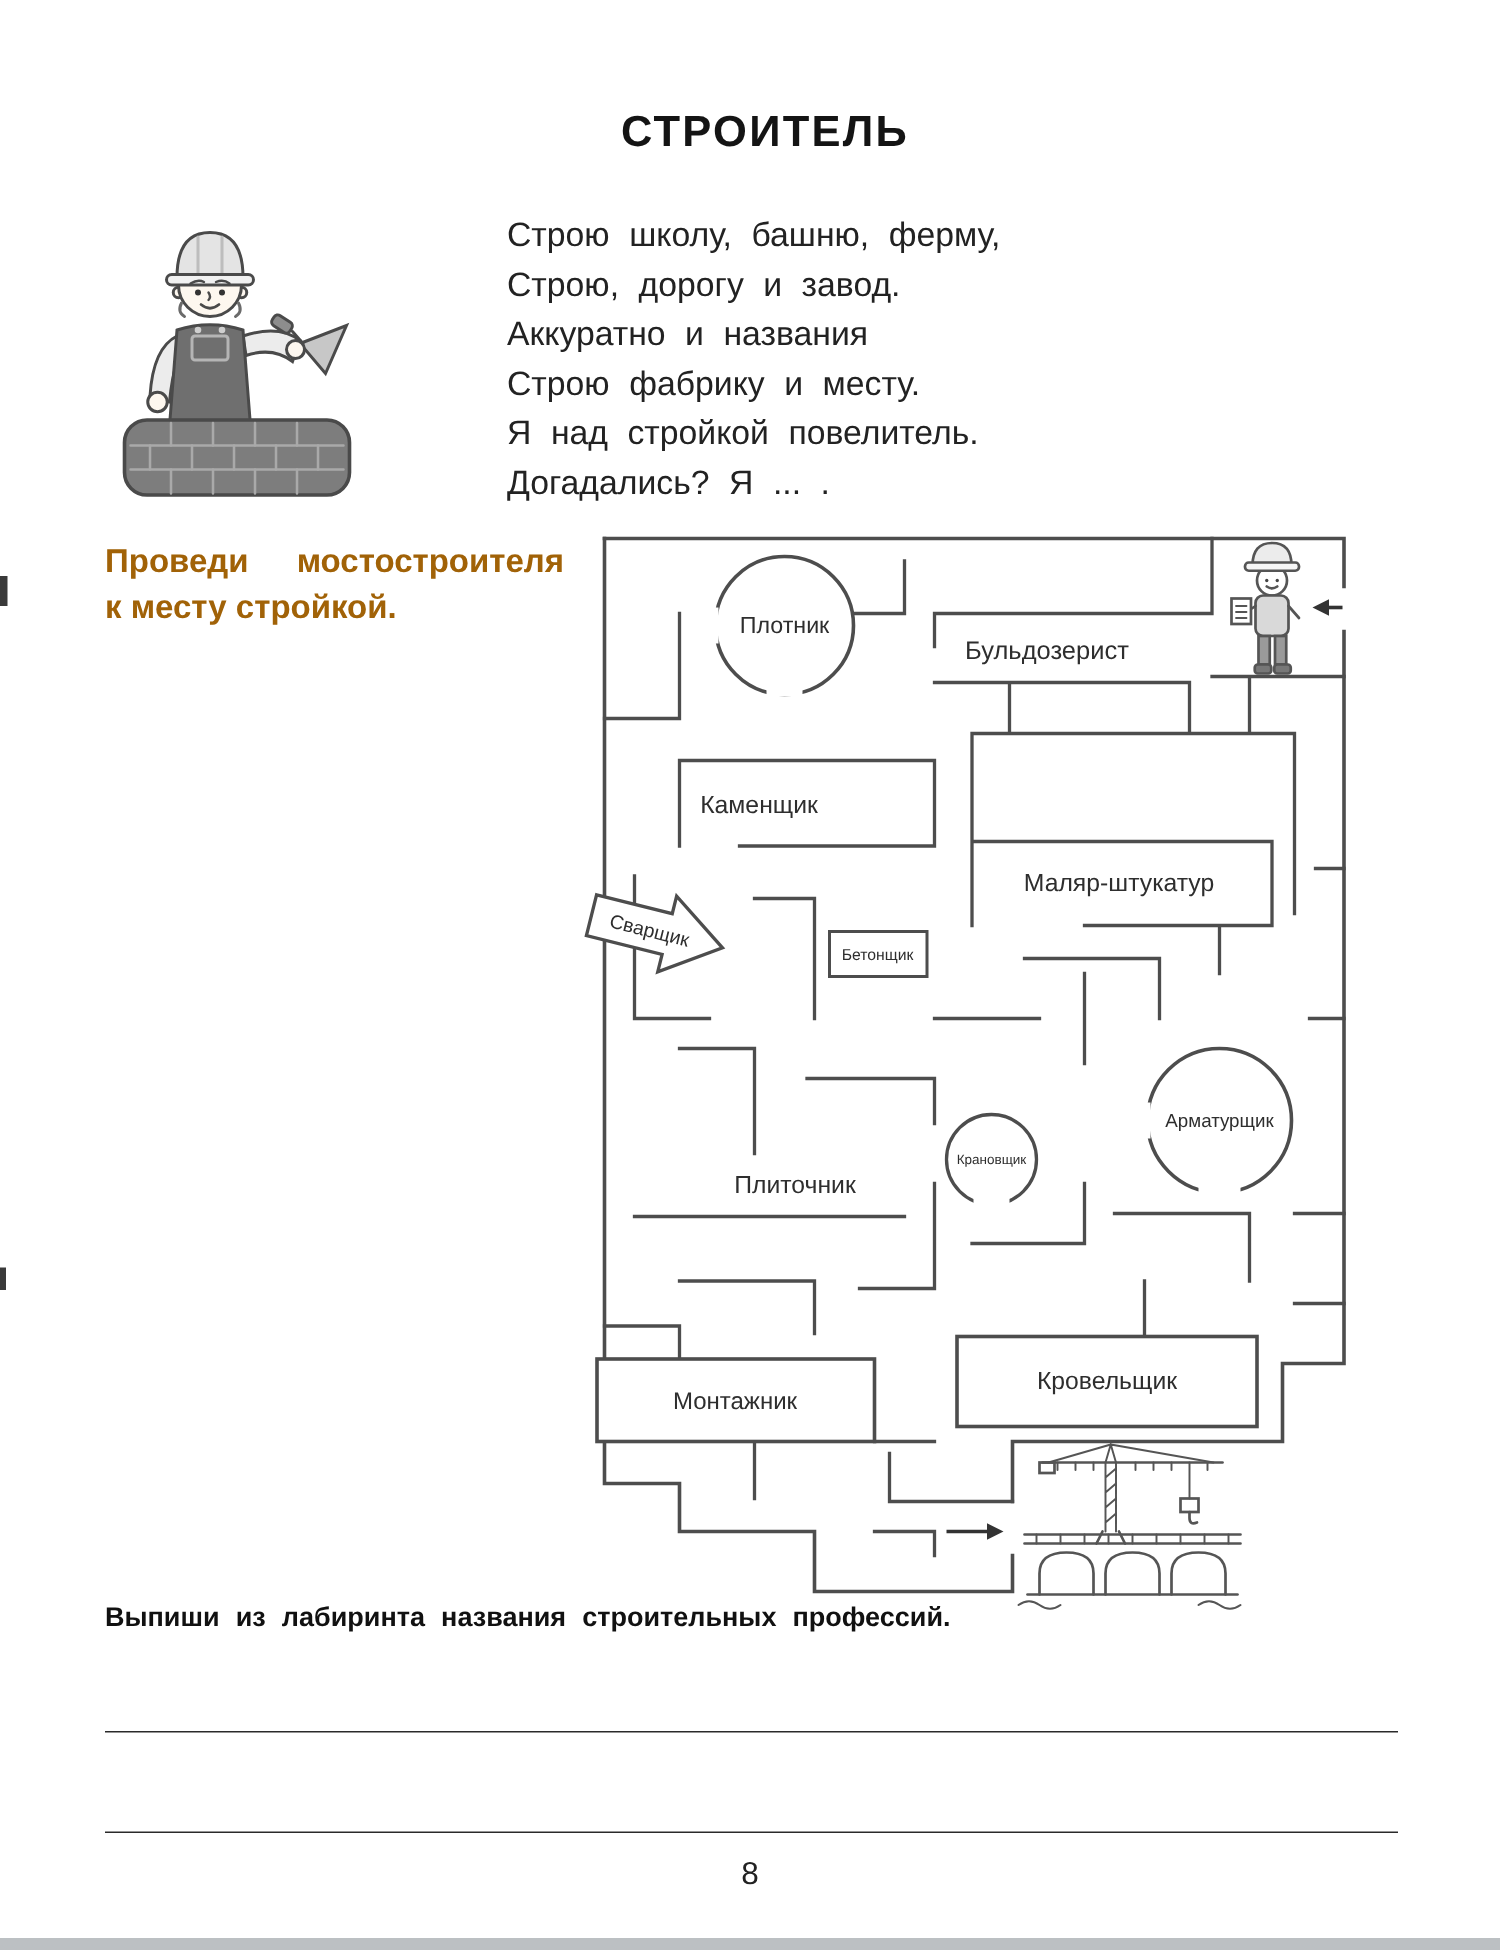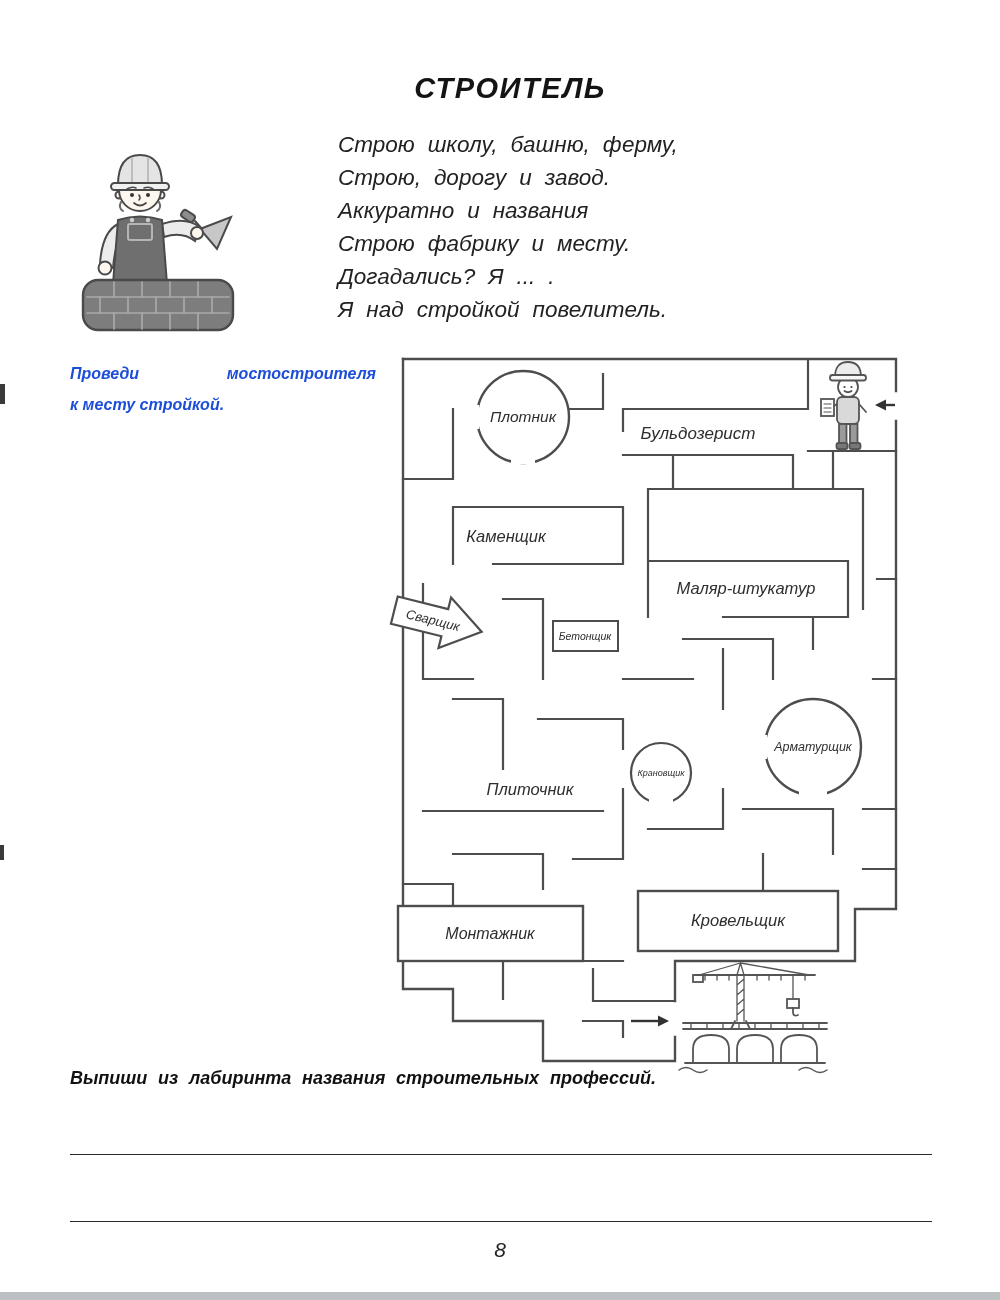--- a/index.html
+++ b/index.html
@@ -1,26 +1,26 @@
 <!DOCTYPE html>
 <html><head>
 <meta charset="utf-8">
 <style>
   html,body{margin:0;padding:0;background:#ffffff;}
   .page{
     position:relative;width:1000px;height:1300px;background:#fff;
-    font-family:"Liberation Sans",sans-serif;color:#1f1f1f;overflow:hidden;font-style:italic;
+    font-family:"Liberation Sans",sans-serif;color:#1f1f1f;overflow:hidden;
   }
   .title{
     position:absolute;top:72px;left:10px;width:1000px;text-align:center;
     font-size:29px;font-weight:bold;letter-spacing:1.5px;color:#141414;
   }
   .builder-illo{position:absolute;left:78px;top:132px;width:160px;height:205px;}
-  .poem{position:absolute;left:338px;top:128px;font-size:22.5px;line-height:33px;word-spacing:0.3em;color:#222;}
-  .task1{position:absolute;left:70px;top:358px;width:306px;font-size:16px;font-weight:bold;line-height:31px;color:#1d4ed8;}
+  .poem{position:absolute;left:338px;top:140px;font-size:22.5px;line-height:33px;word-spacing:0.3em;color:#222;}
+  .task1{position:absolute;left:70px;top:358px;width:306px;font-size:22px;font-weight:bold;line-height:31px;color:#a16207;}
   .task1 .l1{text-align:justify;text-align-last:justify;}
   .maze{position:absolute;left:393px;top:349px;width:520px;height:730px;}
   .maze svg{overflow:visible;}
   .maze text{font-family:"Liberation Sans",sans-serif;fill:#2e2e2e;}
   .task2{position:absolute;left:70px;top:1068px;width:880px;font-size:18px;font-weight:bold;word-spacing:0.32em;color:#111;}
   .wline{position:absolute;left:70px;width:862px;border-top:1.7px solid #2a2a2a;height:0;}
   #wline1{top:1154px;}
   #wline2{top:1221px;}
   .pagenum{position:absolute;top:1238px;left:0;width:1000px;text-align:center;font-size:21px;color:#222;}
   .scan-strip{position:absolute;left:0;top:1292px;width:1000px;height:8px;background:#bcc0c3;}
@@ -70,22 +70,22 @@
         </g>
       </g>
     </svg>
   </div>
 
   <div class="poem">
     <div>Строю школу, башню, ферму,</div>
     <div>Строю, дорогу и завод.</div>
     <div>Аккуратно и названия</div>
     <div>Строю фабрику и месту.</div>
+    <div>Я над стройкой повелитель.</div>
     <div>Догадались? Я ... .</div>
-    <div>Я над стройкой повелитель.</div>
   </div>
 
   <div class="task1">
     <div class="l1">Проведи мостостроителя</div>
     <div>к месту стройкой.</div>
   </div>
 
   <div class="maze">
     <svg viewBox="0 0 520 730" width="520" height="730">
 

